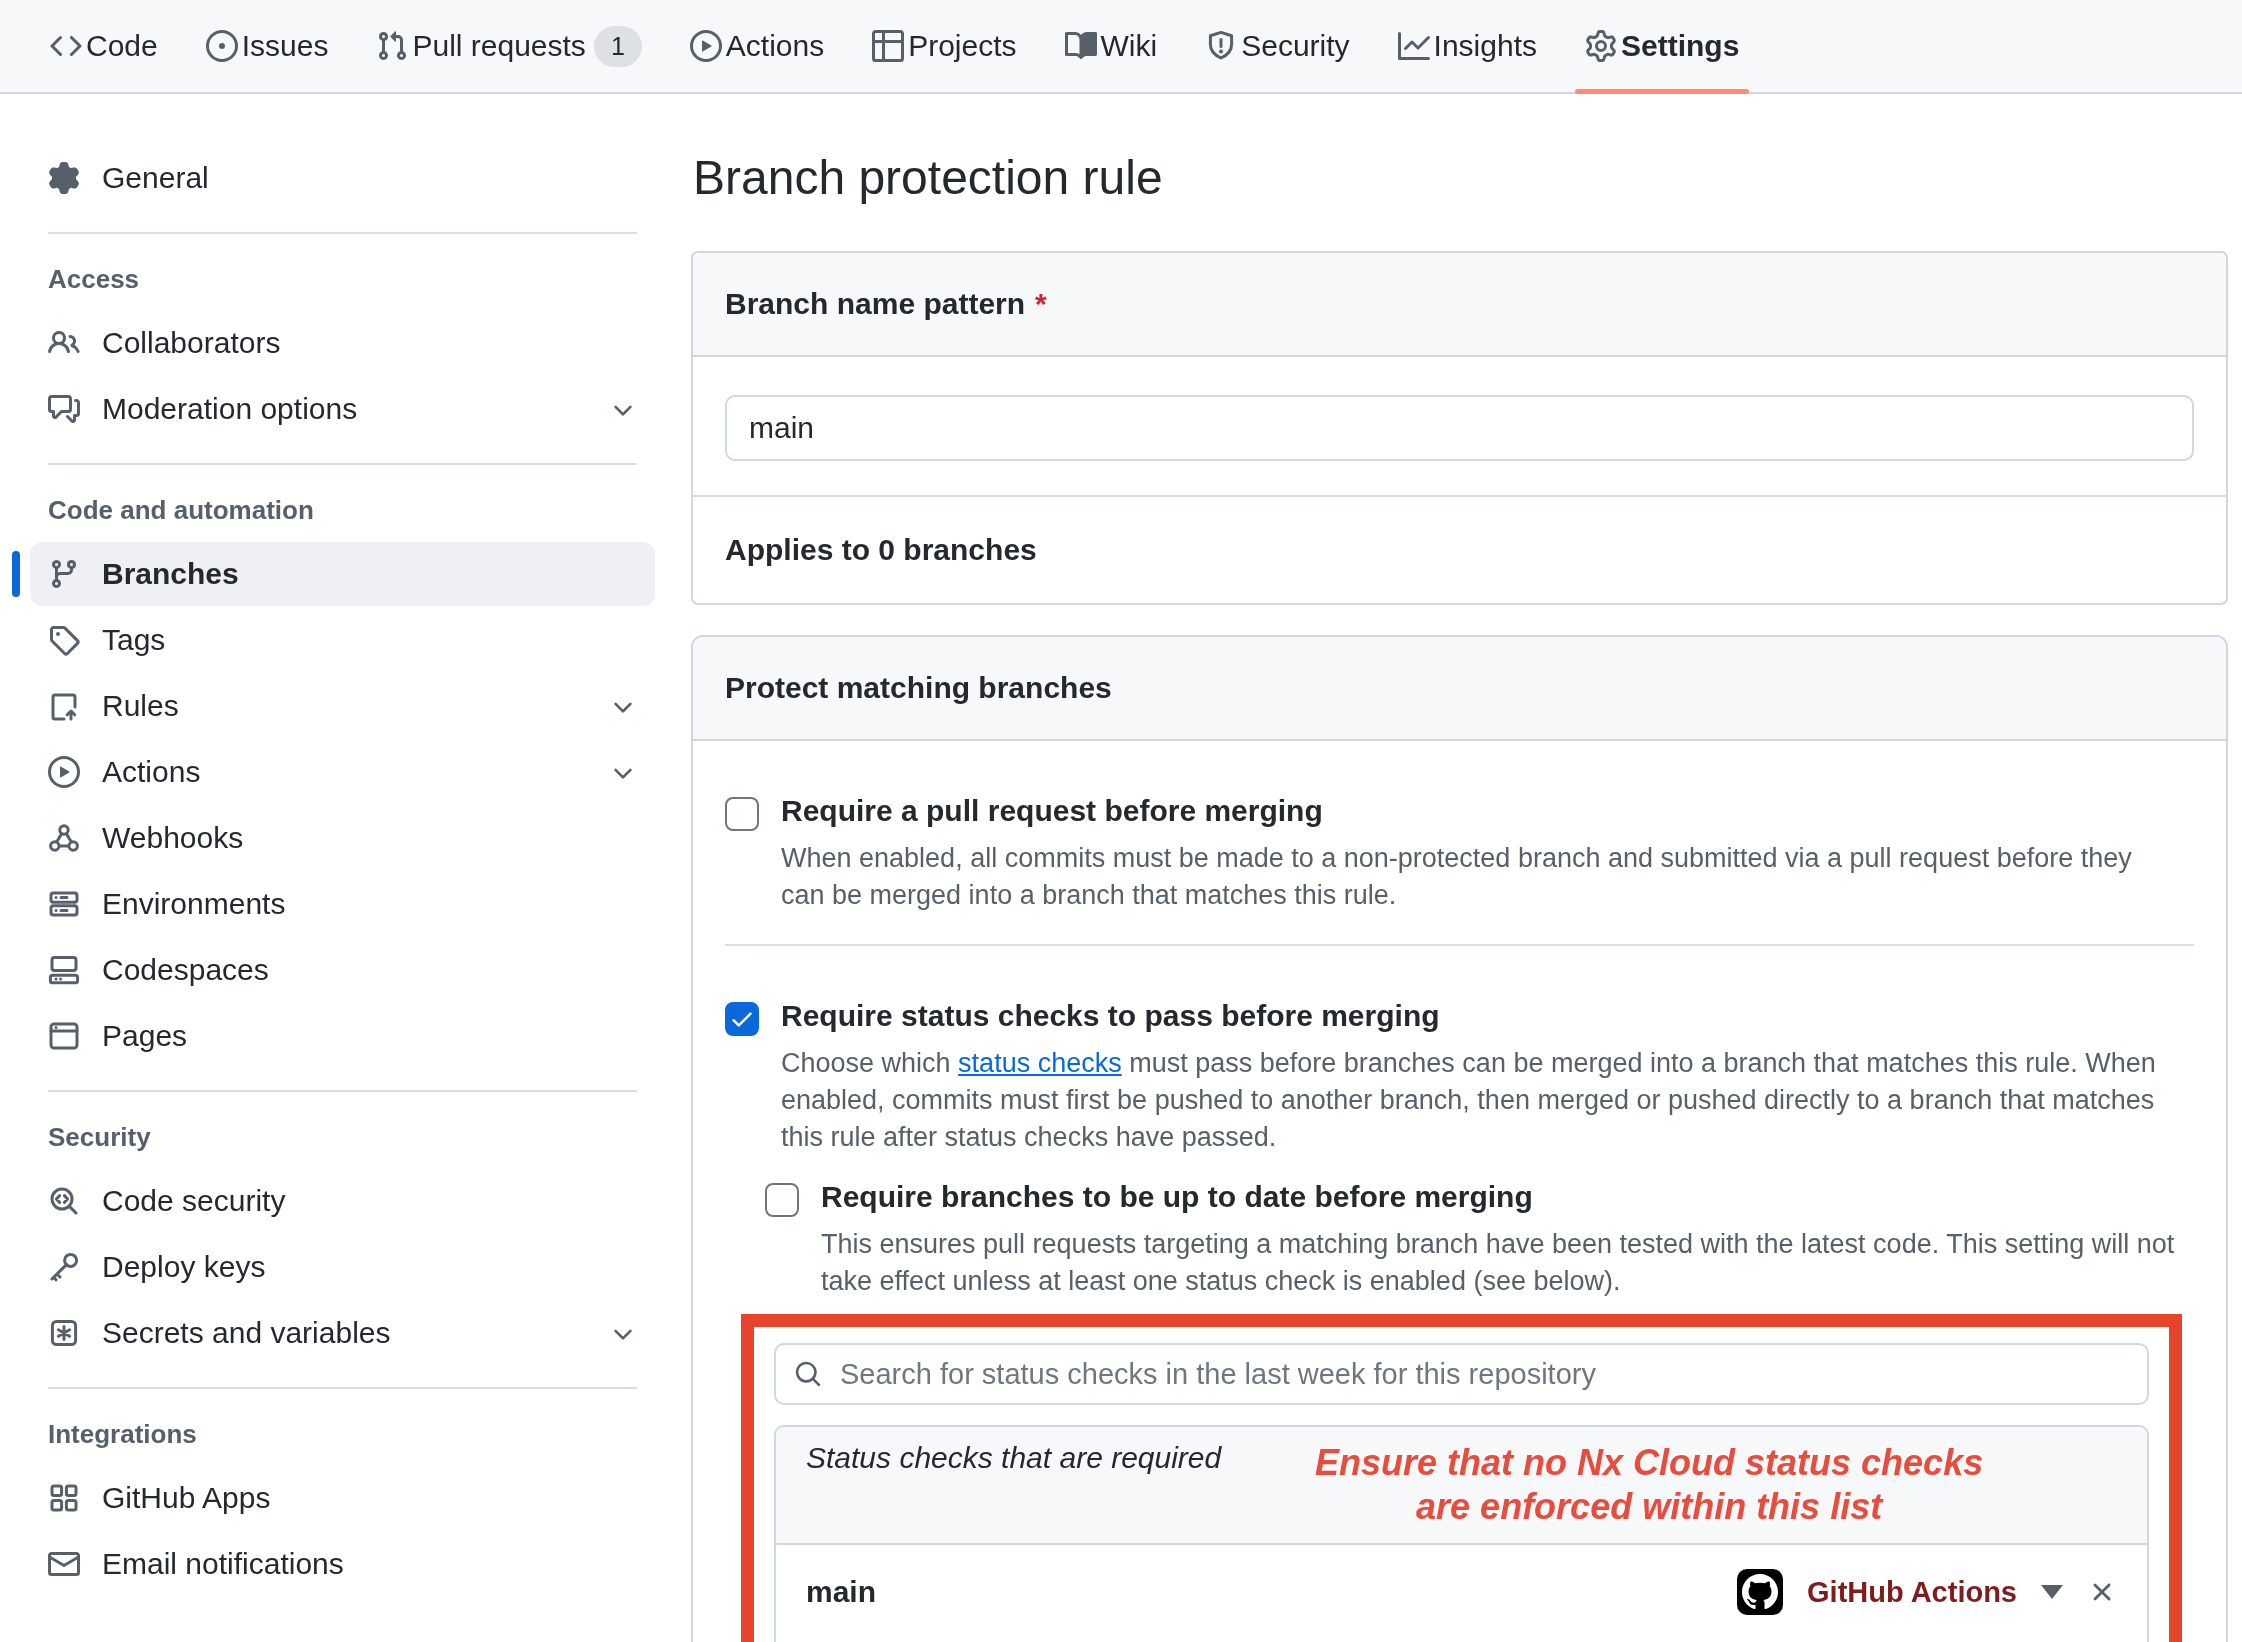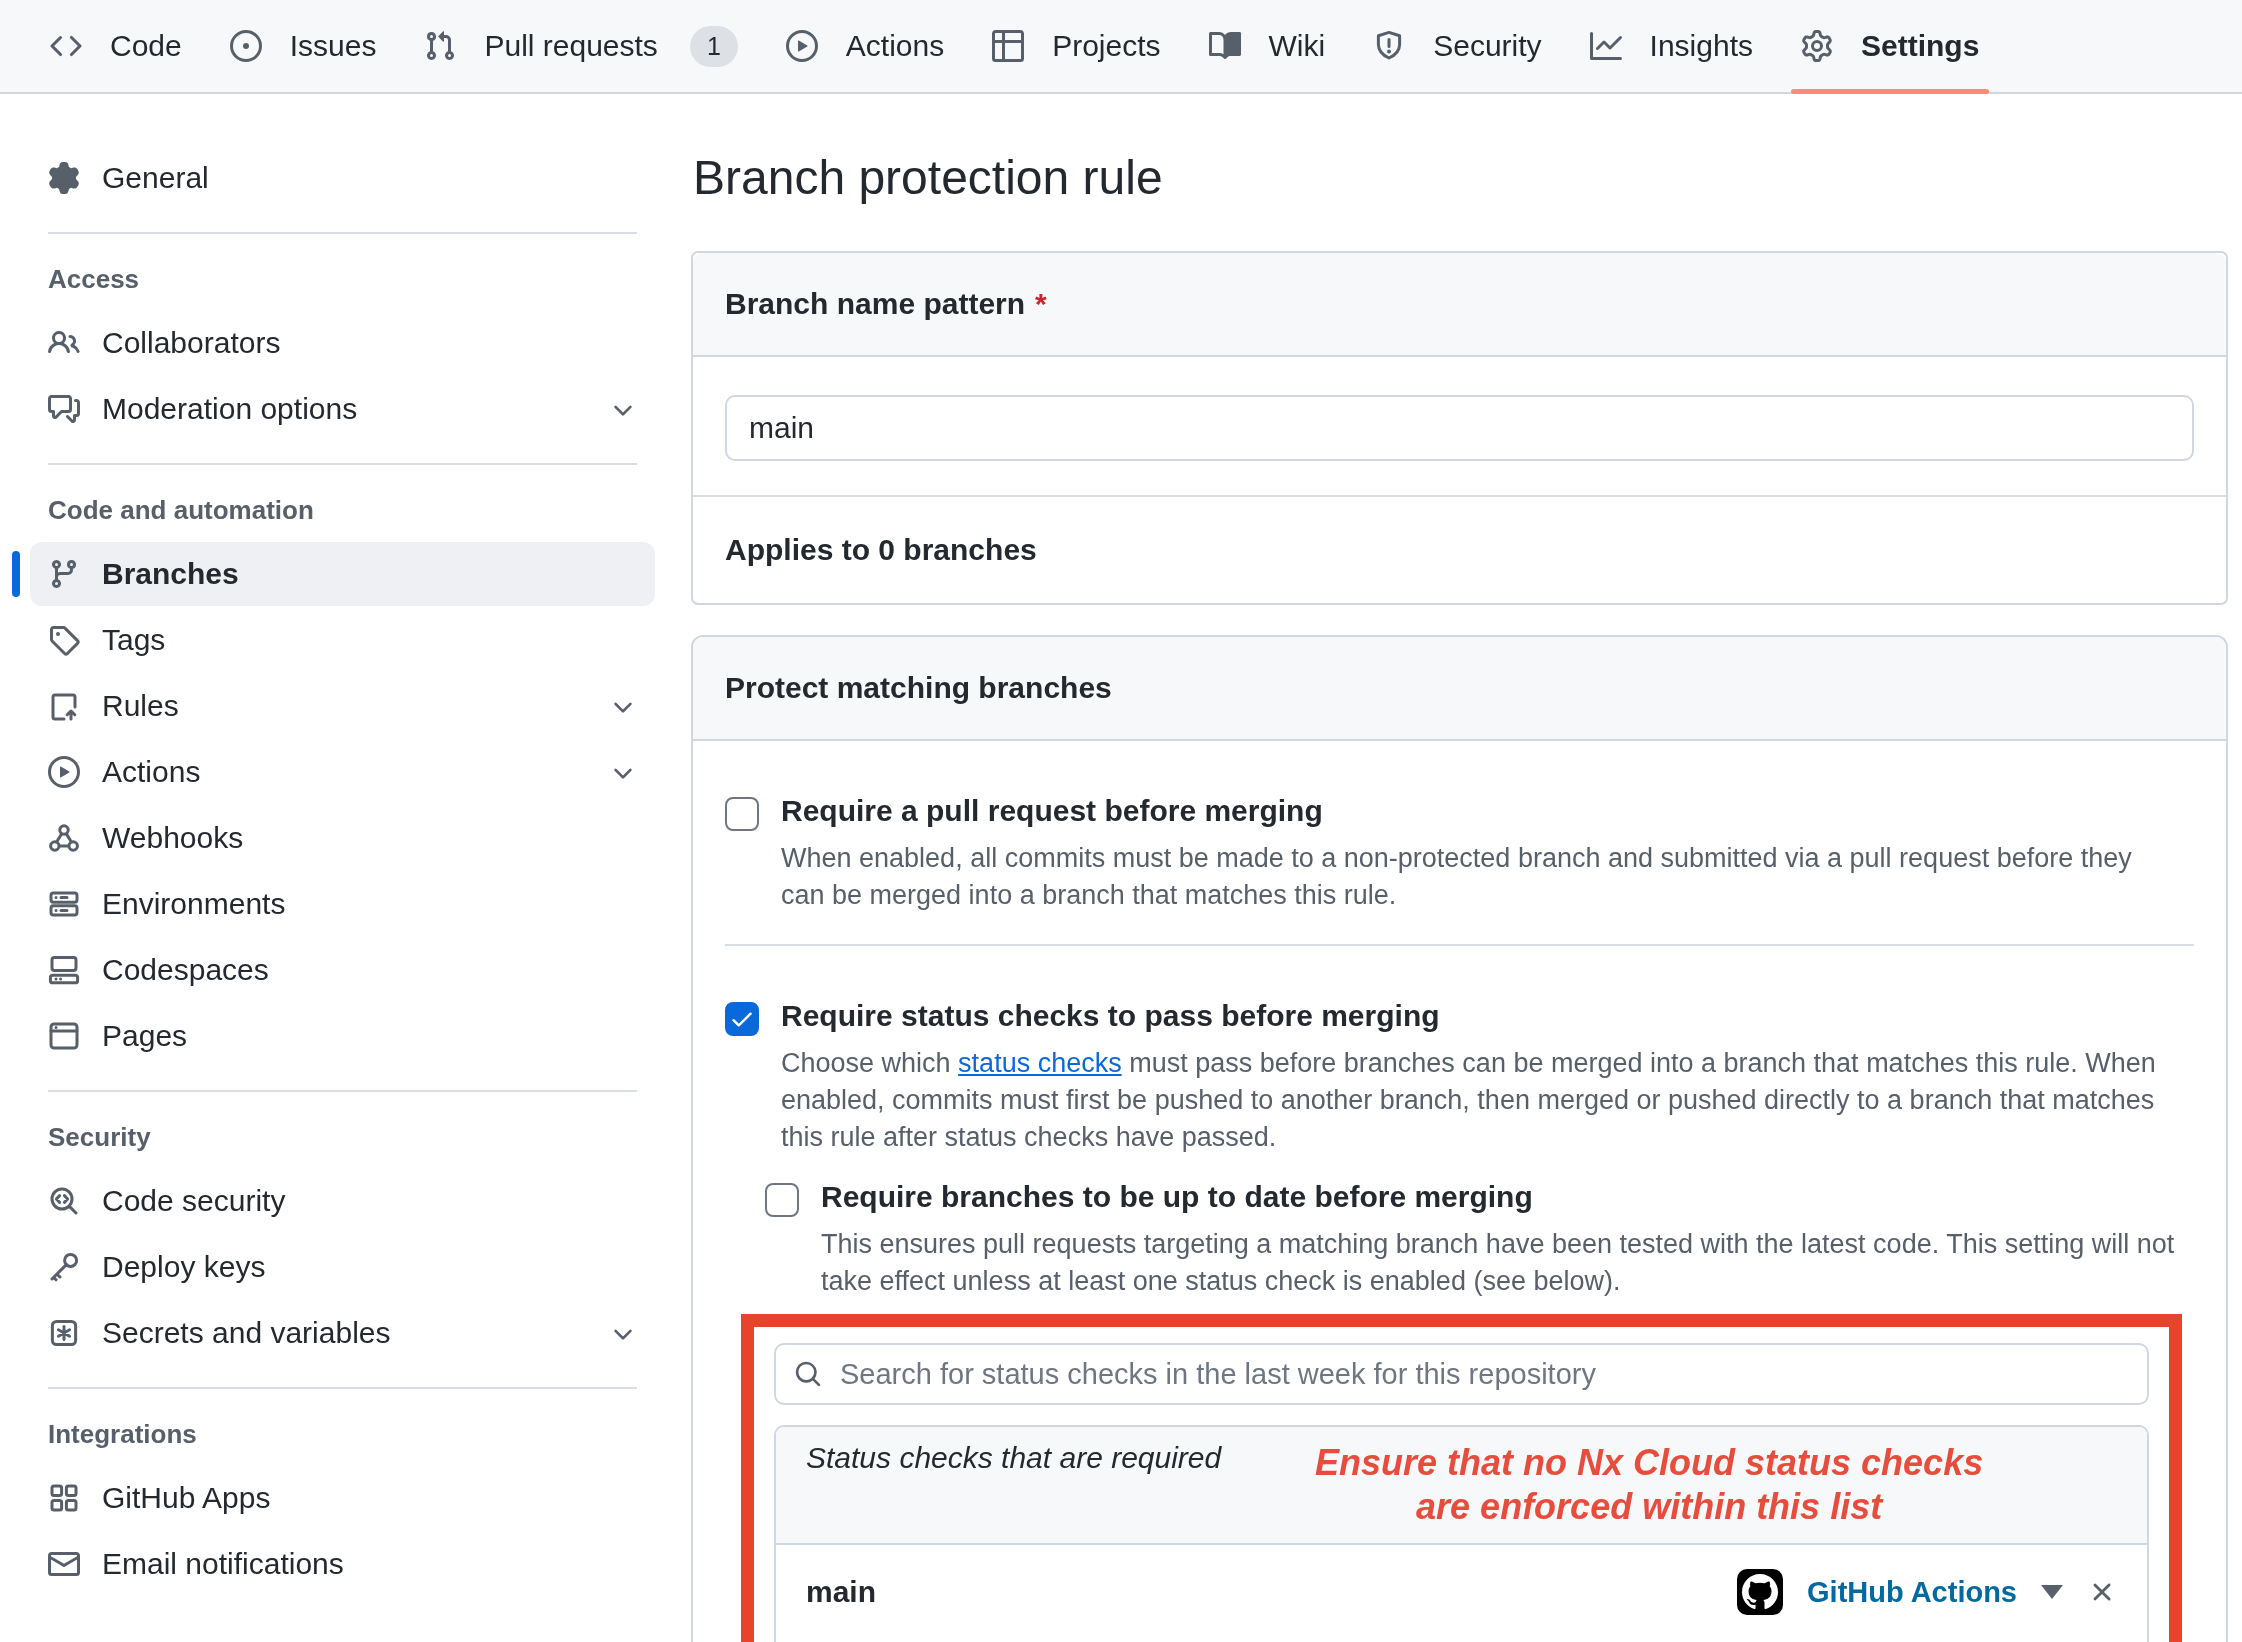--- a/index.html
+++ b/index.html
@@ -9,21 +9,21 @@
     color:#24292f; background:#ffffff; overflow:hidden;
   }
   svg { display:block; }
 
   
   .topnav {
     height:94px; background:#f6f8fa; border-bottom:2px solid #d0d7de;
     display:flex; align-items:stretch; padding:0 26px;
   }
   .nav-item {
-    display:flex; align-items:center; gap:28px; padding:0 24px;
+    display:flex; align-items:center; gap:4px; padding:0 24px;
     font-size:30px; position:relative; cursor:pointer; white-space:nowrap;
   }
   .nav-item .nicon svg { width:32px; height:32px; fill:#57606a; }
   .nav-item.active { font-weight:700; }
   .nav-item.active::after {
     content:""; position:absolute; left:14px; right:14px; bottom:-2px;
     height:5px; background:#fd8c73; border-radius:3px;
   }
   .badge {
     background:rgba(175,184,193,.35); border-radius:999px;
@@ -105,21 +105,21 @@
   .checks-title { font-size:30px; color:#24292f; white-space:nowrap; }
   .annotation { flex:1; text-align:center; color:#e74c3c; font-weight:700; font-size:36px; line-height:44px; padding:0 60px 0 20px; }
   .check-row { display:flex; align-items:center; padding:24px 30px 38px; background:#fff; }
   .check-name { font-size:30px; font-weight:700; }
   .row-right { margin-left:auto; display:flex; align-items:center; gap:24px; }
   .app-avatar {
     width:46px; height:46px; background:#000; border-radius:10px;
     display:flex; align-items:center; justify-content:center; flex:none;
   }
   .app-avatar svg { width:36px; height:36px; fill:#ffffff; }
-  .app-link { color:#0369a1; font-size:29px; font-weight:700; text-decoration:none; cursor:pointer; }
+  .app-link { color:#7f1d1d; font-size:29px; font-weight:700; text-decoration:none; cursor:pointer; }
   .caret-down {
     width:0; height:0; border-left:11px solid transparent; border-right:11px solid transparent;
     border-top:14px solid #57606a; cursor:pointer;
   }
   .x-btn { cursor:pointer; }
   .x-btn svg { width:30px; height:30px; fill:#57606a; }
 </style>
 </head>
 <body>
 

